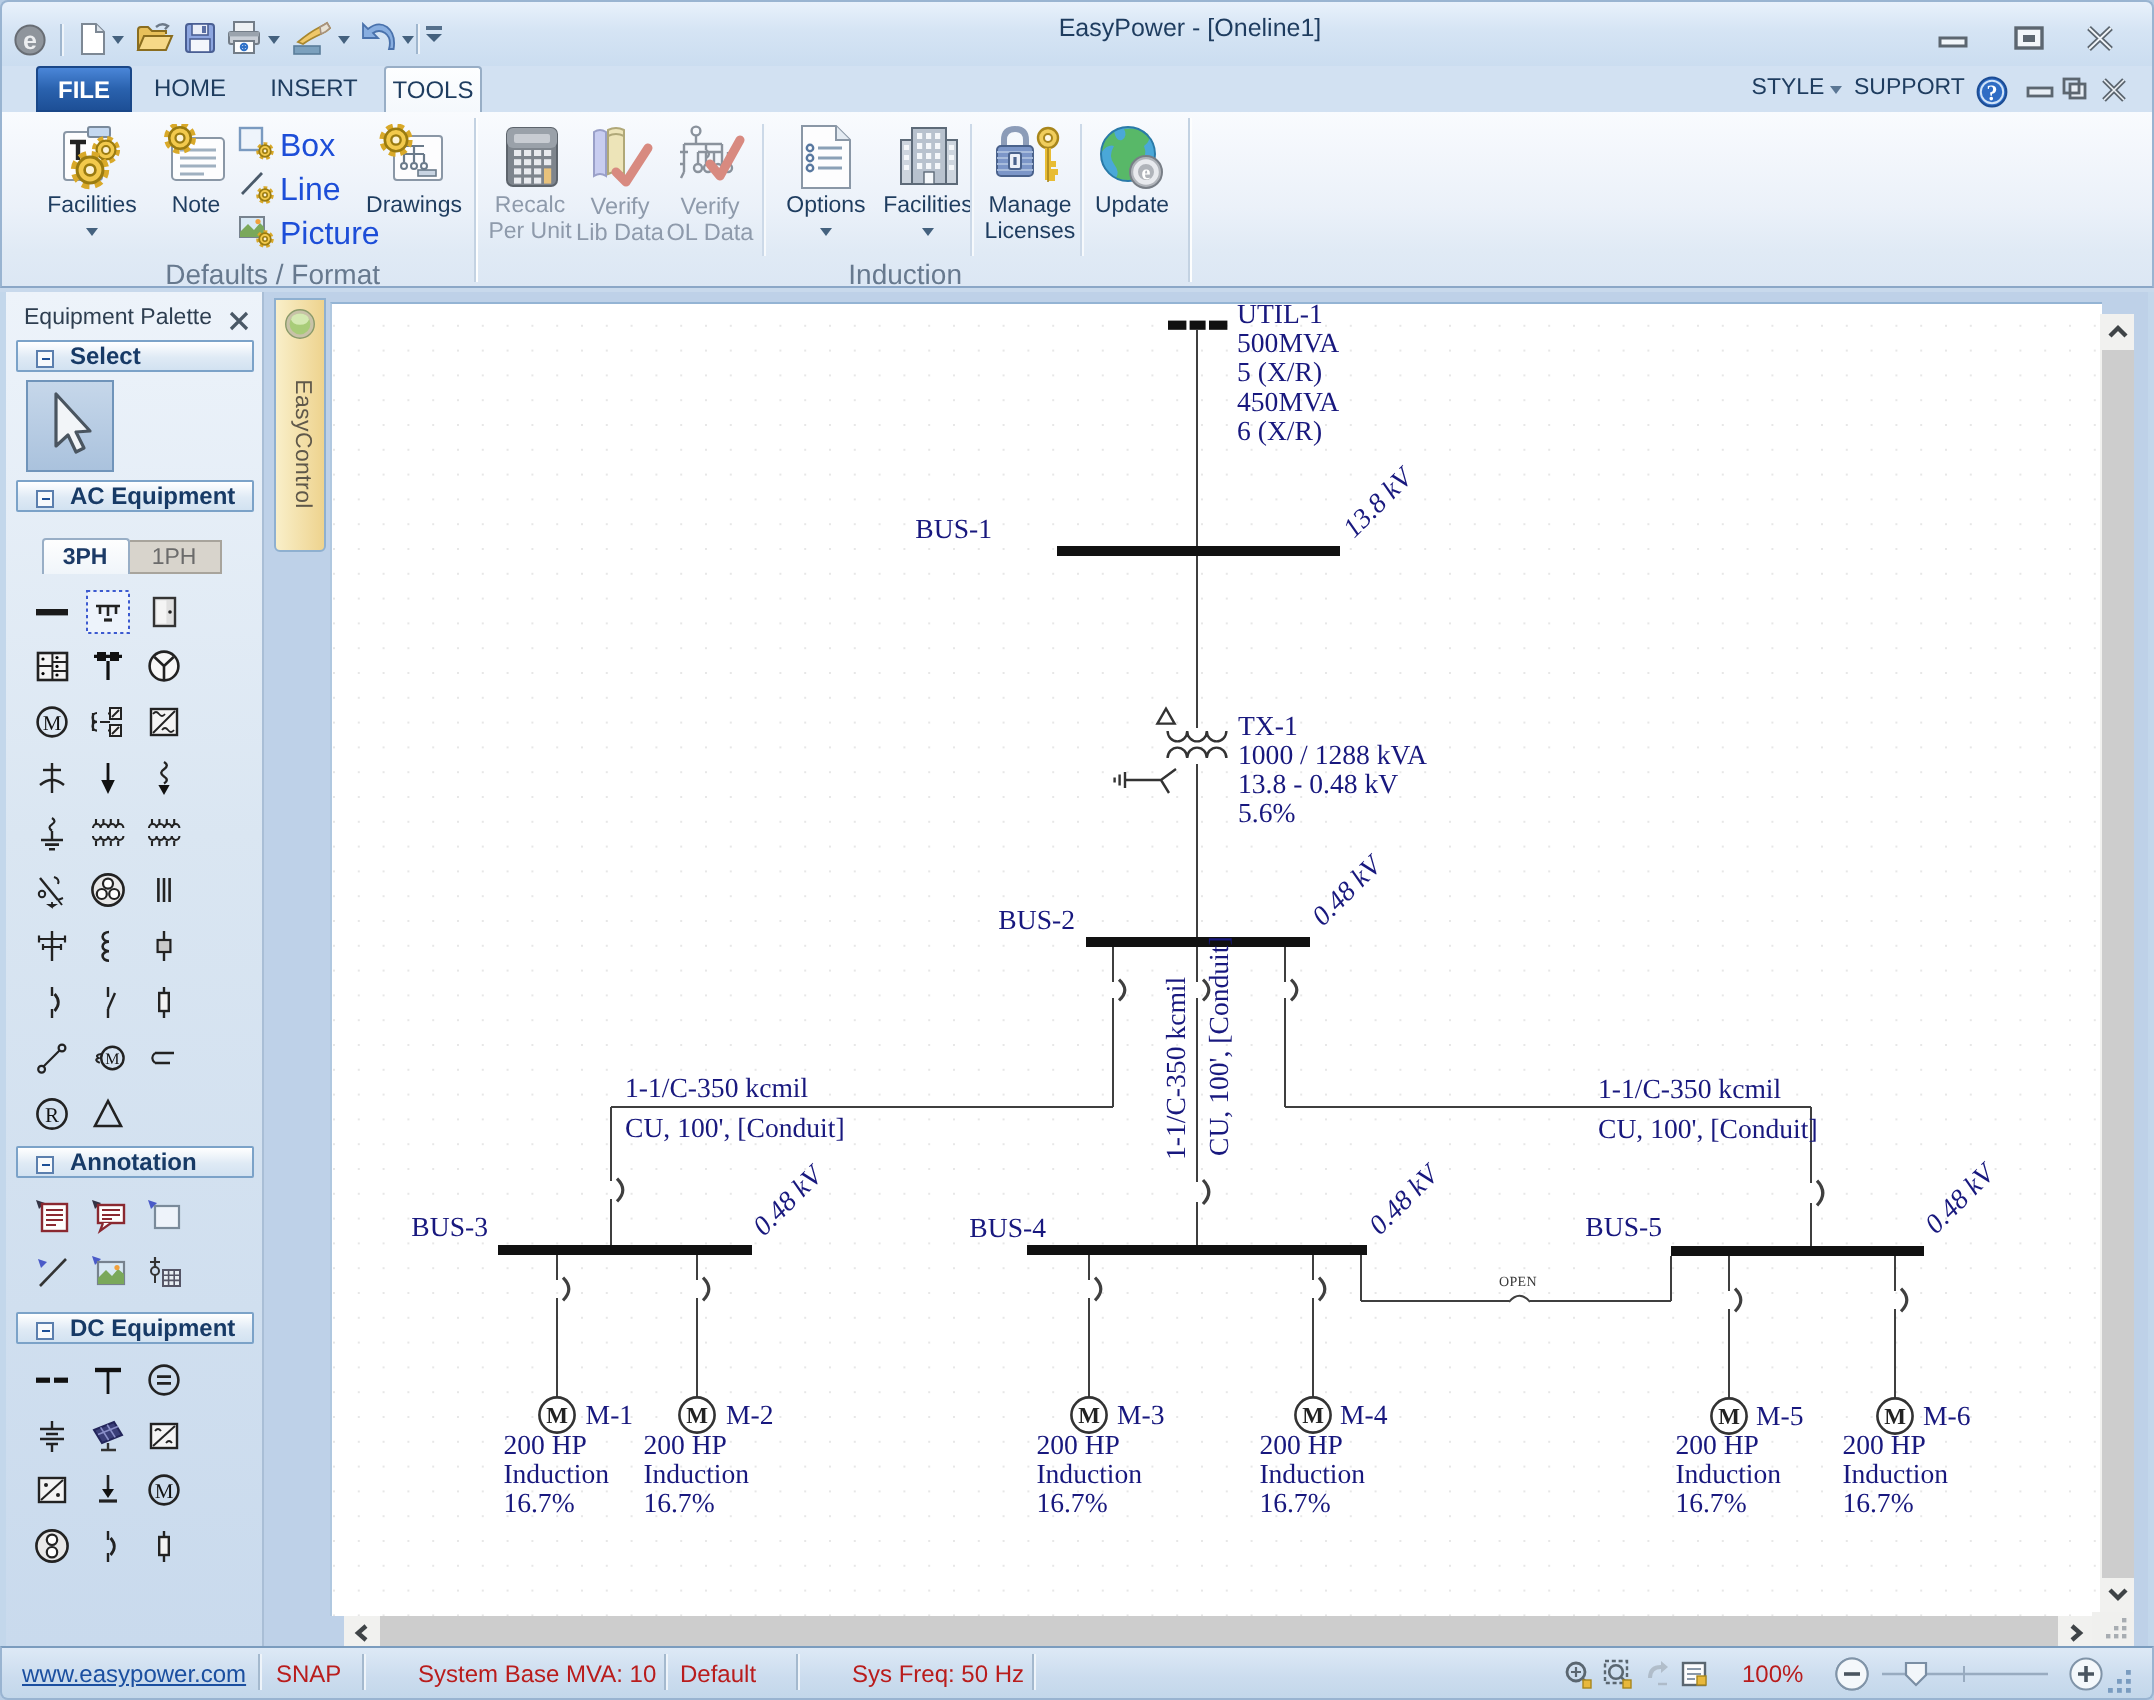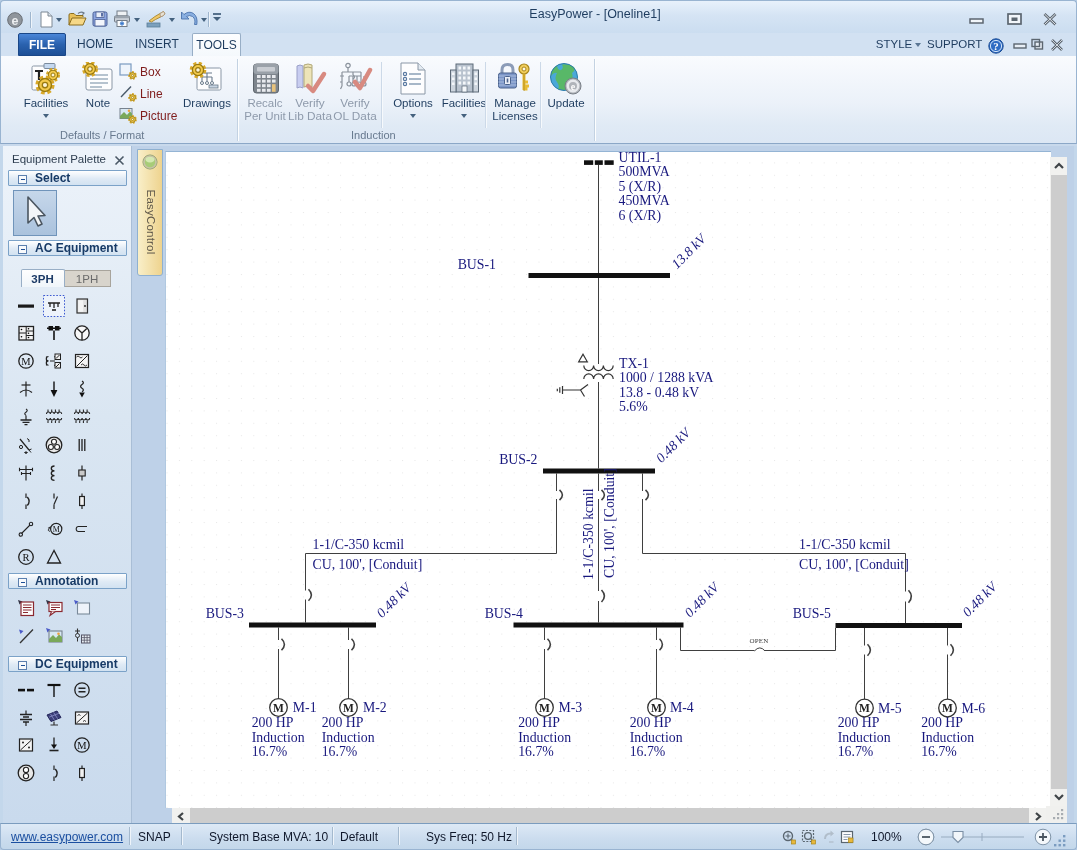--- a/index.html
+++ b/index.html
@@ -6,27 +6,27 @@
 .abs{position:absolute}
 #titlebar{left:0;top:0;width:1077px;height:33px;background:linear-gradient(#e8f1fb,#d5e4f4 45%,#cbddf0);border-radius:4px 4px 0 0;border:1px solid #99b4d1;border-bottom:none}
 #tabrow{left:0;top:33px;width:1077px;height:23px;background:#d2e1f2;border-left:1px solid #99b4d1;border-right:1px solid #99b4d1}
 .tab{position:absolute;top:0;height:23px;font-size:12px;color:#1e3c5f;text-align:center;line-height:23px}
 #tab-file{left:17px;width:48px;background:linear-gradient(#4a86d8,#2a62ae 50%,#1d4f96);color:#fff;border-radius:2px 2px 0 0;font-weight:bold;border:1px solid #1a4788}
 #tab-tools{left:191px;width:49px;background:linear-gradient(#fdfeff,#f4f8fc);border:1px solid #98aec6;border-bottom:none;border-radius:2px 2px 0 0;height:24px}
 #ribbon{left:0;top:56px;width:1077px;height:88px;background:linear-gradient(#f9fbfe,#ebf1f9 55%,#e0eaf5 80%,#dce7f4);border-left:1px solid #99b4d1;border-right:1px solid #99b4d1;border-bottom:1px solid #8ba7c7}
 #ribline{left:0;top:144px;width:1077px;height:2px;background:#c8d9ec}
 .gdiv{position:absolute;top:3px;height:82px;width:1px;background:#c3d2e2;box-shadow:1px 0 0 #fdfefe}
 .bdiv{position:absolute;top:6px;height:66px;width:1px;background:#ccd9e8;box-shadow:1px 0 0 #f6f9fc}
-.glabel{position:absolute;top:73px;font-size:11px;color:#67798e;text-align:left}
+.glabel{position:absolute;top:73px;font-size:14px;color:#67798e;text-align:right}
 .blabel{position:absolute;font-size:11.5px;color:#1e3c5f;text-align:center;line-height:12.5px}
 .blabel.dis{color:#8e9aab}
 .caret{position:absolute;width:0;height:0;border-left:3.5px solid transparent;border-right:3.5px solid transparent;border-top:4px solid #44617e}
-.minitxt{position:absolute;font-size:12px;color:#7f1d1d}
+.minitxt{position:absolute;font-size:16px;color:#1d4ed8}
 #statusbar{left:0;top:823px;width:1077px;height:27px;background:linear-gradient(#dde9f6,#cbdcee 60%,#c3d7ea);border-top:1px solid #7b9cbe;border-left:1px solid #99b4d1;border-right:1px solid #99b4d1;border-bottom:1px solid #99b4d1;border-radius:0 0 4px 4px}
-.stxt{position:absolute;top:7px;font-size:12px;color:#0f172a}
+.stxt{position:absolute;top:7px;font-size:12px;color:#b91c1c}
 .ssep{position:absolute;top:4px;height:18px;width:1px;background:#a4b9ce;box-shadow:1px 0 0 #eef4fa}
 #main{left:0;top:146px;width:1077px;height:677px;background:#bed1e8;border-left:3px solid #c3d7eb;border-right:3px solid #c3d7eb}
 </style></head><body>
 <div class="abs" id="main"></div>
 <div class="abs" id="titlebar"></div>
 <div class="abs" id="tabrow">
   <div class="tab" id="tab-file">FILE</div>
   <div class="tab" style="left:70px;width:48px">HOME</div>
   <div class="tab" style="left:129px;width:54px">INSERT</div>
   <div class="tab" id="tab-tools">TOOLS</div>

